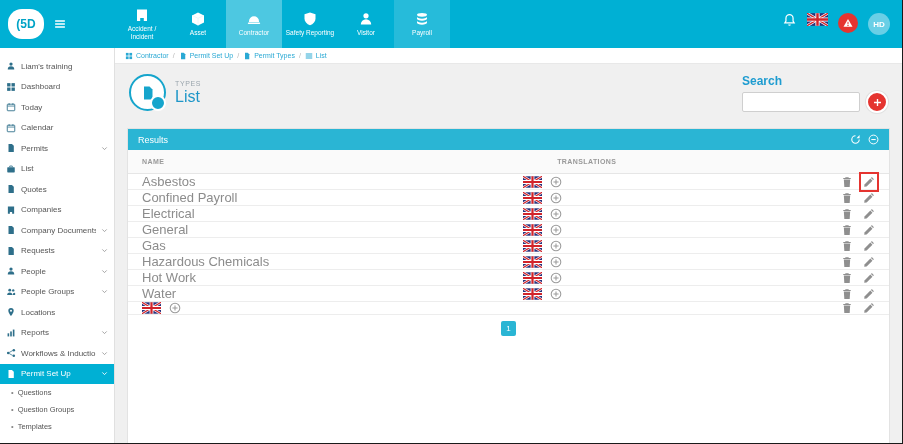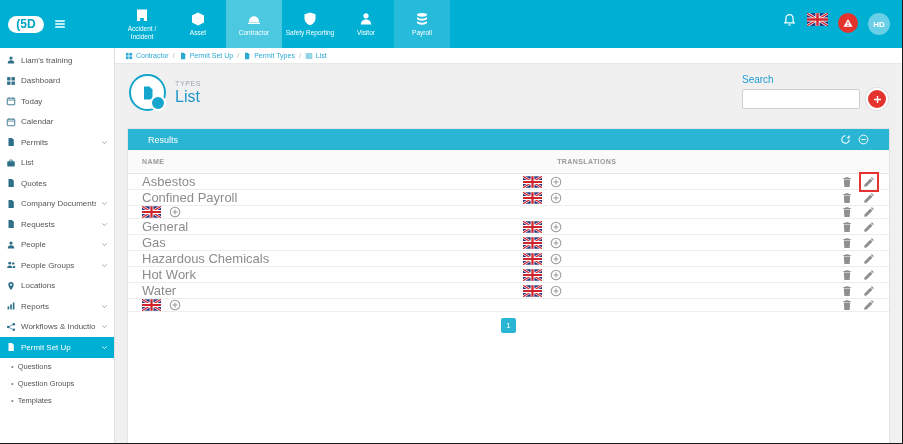--- a/index.html
+++ b/index.html
@@ -3,40 +3,40 @@
 <meta charset="utf-8">
 <style>
   *{margin:0;padding:0;box-sizing:border-box}
   html,body{width:903px;height:444px;overflow:hidden}
   body{font-family:"Liberation Sans",sans-serif;background:#fff}
   svg{display:block}
   .app{width:903px;height:444px;display:flex;flex-direction:column;border-right:1px solid #1a1a1a;border-bottom:1px solid #1a1a1a}
 
   
   .topbar{flex:0 0 48px;background:#00b0d4;display:flex;align-items:center;color:#fff;padding-left:8px}
-  .logo{width:36px;height:17px;background:#fff;border-radius:14px;color:#00a3c6;font-weight:bold;font-size:12px;display:flex;align-items:center;justify-content:center;cursor:pointer;flex:0 0 36px}
+  .logo{width:36px;height:30px;background:#fff;border-radius:14px;color:#00a3c6;font-weight:bold;font-size:12px;display:flex;align-items:center;justify-content:center;cursor:pointer;flex:0 0 36px}
   .menu-icon{width:12px;height:12px;color:#fff;margin:0 8px 0 10px;cursor:pointer}
   .top-nav{display:flex;height:48px;margin-left:40px}
   .nav-tile{width:56px;display:flex;flex-direction:column;align-items:center;justify-content:center;gap:2px;font-size:6.5px;text-align:center;cursor:pointer}
   .nav-tile.active{background:rgba(255,255,255,.30)}
   .nav-tile.highlight{background:rgba(255,255,255,.15)}
   .nav-ic{width:16px;height:16px;color:#fff}
   .nav-label{line-height:1.2;padding:0 2px}
   .top-right{margin-left:auto;display:flex;align-items:flex-start;gap:10px;padding-right:12px}
   .tr-bell{width:15px;height:15px;color:#fff;cursor:pointer}
   .tr-flag{width:21px;height:13px;cursor:pointer}
   .tr-alarm{width:20px;height:20px;border-radius:50%;background:#e53430;display:flex;align-items:center;justify-content:center;cursor:pointer}
   .tr-alarm svg{width:12px;height:12px}
   .avatar{width:22px;height:22px;border-radius:50%;background:#69cfe6;font-size:8px;font-weight:bold;color:#fff;display:flex;align-items:center;justify-content:center;cursor:pointer}
 
   
   .body-row{flex:1;display:flex;overflow:hidden;background:#f0f0f0}
 
   
-  .sidebar{flex:0 0 115px;background:#fff;border-right:1px solid #e0e0e0;padding-top:2px;overflow:hidden;font-size:8px;color:#555}
+  .sidebar{flex:0 0 115px;background:#fff;border-right:1px solid #e0e0e0;padding-top:8px;overflow:hidden;font-size:8px;color:#555}
   .sb-item{height:20.5px;display:flex;align-items:center;gap:5px;padding:0 6px;cursor:pointer}
   .sb-ic{width:10px;height:10px;color:#2e6f8a;flex:0 0 10px}
   .sb-label{flex:1;white-space:nowrap;overflow:hidden}
   .sb-chev{width:7px;height:7px;color:#999;flex:0 0 7px}
   .sb-item.active{background:#00b0d4;color:#fff}
   .sb-item.active .sb-ic,.sb-item.active .sb-chev{color:#fff}
   .sb-sub{height:17px;display:flex;align-items:center;gap:4px;padding:0 6px 0 11px;font-size:7.5px;cursor:pointer}
   .dot{color:#888}
 
   
@@ -47,29 +47,29 @@
   .bc-sep{color:#b5b5b5;margin:0 4px}
 
   .page-header{flex:0 0 64px;display:flex;align-items:flex-start;justify-content:space-between;padding:10px 14px 0 14px}
   .ph-left{display:flex;align-items:center;gap:9px}
   .page-icon{width:37px;height:37px;border-radius:50%;background:#fff;border:2px solid #16a5cc;display:flex;align-items:center;justify-content:center;position:relative}
   .page-icon svg{width:16px;height:16px;color:#16a5cc}
   .page-icon::after{content:"";position:absolute;right:-2px;bottom:-2px;width:12px;height:12px;border-radius:50%;background:#16a5cc;border:2px solid #fff}
   .kicker{font-size:7px;color:#9aa5ad;letter-spacing:.6px;display:block;margin-bottom:2px}
   .page-title{font-size:16px;color:#1e96c8;font-weight:normal;line-height:1}
   .ph-right{display:flex;flex-direction:column;align-items:flex-start;gap:3px}
-  .search-label{font-size:10px;font-weight:normal;color:#1e9cd0}
+  .search-label{font-size:12px;font-weight:bold;color:#1e9cd0}
   .search-row{display:flex;align-items:center;gap:6px}
   .search-input{width:118px;height:20px;border:1px solid #cfcfcf;border-radius:2px;background:#fff;font-size:9px;padding:0 4px;outline:none;font-family:"Liberation Sans",sans-serif}
   .add-btn{width:22px;height:22px;border-radius:50%;background:#e53430;border:2px solid #fff;box-shadow:0 0 0 1px #e0e0e0;display:flex;align-items:center;justify-content:center;cursor:pointer}
   .add-btn svg{width:9px;height:9px;color:#fff}
 
   
   .results-card{flex:1;margin:0 12px;background:#fff;display:flex;flex-direction:column;overflow:hidden;border:1px solid #e3e3e3;border-bottom:none}
-  .results-header{flex:0 0 21px;background:#2ab5d4;color:#fff;display:flex;align-items:center;padding:0 20px;font-size:9px}
+  .results-header{flex:0 0 21px;background:#2ab5d4;color:#fff;display:flex;align-items:center;padding:0 10px;font-size:9px}
   .rh-icons{margin-left:auto;display:flex;gap:7px}
   .rh-icons svg{width:11px;height:11px;color:#fff;cursor:pointer}
   .thead{flex:0 0 24px;display:flex;align-items:center;padding:0 14px;background:#fafafa;border-bottom:1px solid #e6e6e6;font-size:7px;font-weight:bold;color:#999;letter-spacing:.4px}
   .th-name{flex:0 0 52%}
   .th-trans{margin-left:34px}
   .trow{flex:0 0 27px;display:flex;align-items:center;padding:0 14px;border-bottom:1px solid #ededed;font-size:13px;color:#8c8c8c}
   .td-name{flex:0 0 52%;white-space:nowrap;overflow:hidden}
   .td-flag{width:19px;height:12px;flex:0 0 19px}
   .td-plus{width:12px;height:12px;margin-left:8px;color:#9b9b9b;cursor:pointer}
   .sp{flex:1}
@@ -303,20 +303,27 @@
             <use href="#sym-briefcase"></use>
           </svg>
     <span class="sb-label">List</span>
 
   </div>
   <div class="sb-item">
     <svg class="sb-ic">
             <use href="#sym-doc"></use>
           </svg>
     <span class="sb-label">Quotes</span>
+
+  </div>
+  <div class="sb-item">
+    <svg class="sb-ic">
+            <use href="#sym-building"></use>
+          </svg>
+    <span class="sb-label">Companies</span>
 
   </div>
   <div class="sb-item">
     <svg class="sb-ic">
             <use href="#sym-doc"></use>
           </svg>
     <span class="sb-label">Company Documents</span>
     <svg class="sb-chev">
             <use href="#sym-chevron"></use>
           </svg>
@@ -493,20 +500,21 @@
               </svg>
     <span class="sp"></span>
     <svg class="td-act">
                 <use href="#sym-trash"></use>
               </svg>
     <svg class="td-act">
                 <use href="#sym-pencil"></use>
               </svg>
   </div>
   <div class="trow">
+    <span class="td-name">Electrical</span>
     <svg class="td-flag">
                 <use href="#sym-flag"></use>
               </svg>
     <svg class="td-plus">
                 <use href="#sym-plus-circle"></use>
               </svg>
     <span class="sp"></span>
     <svg class="td-act">
                 <use href="#sym-trash"></use>
               </svg>

